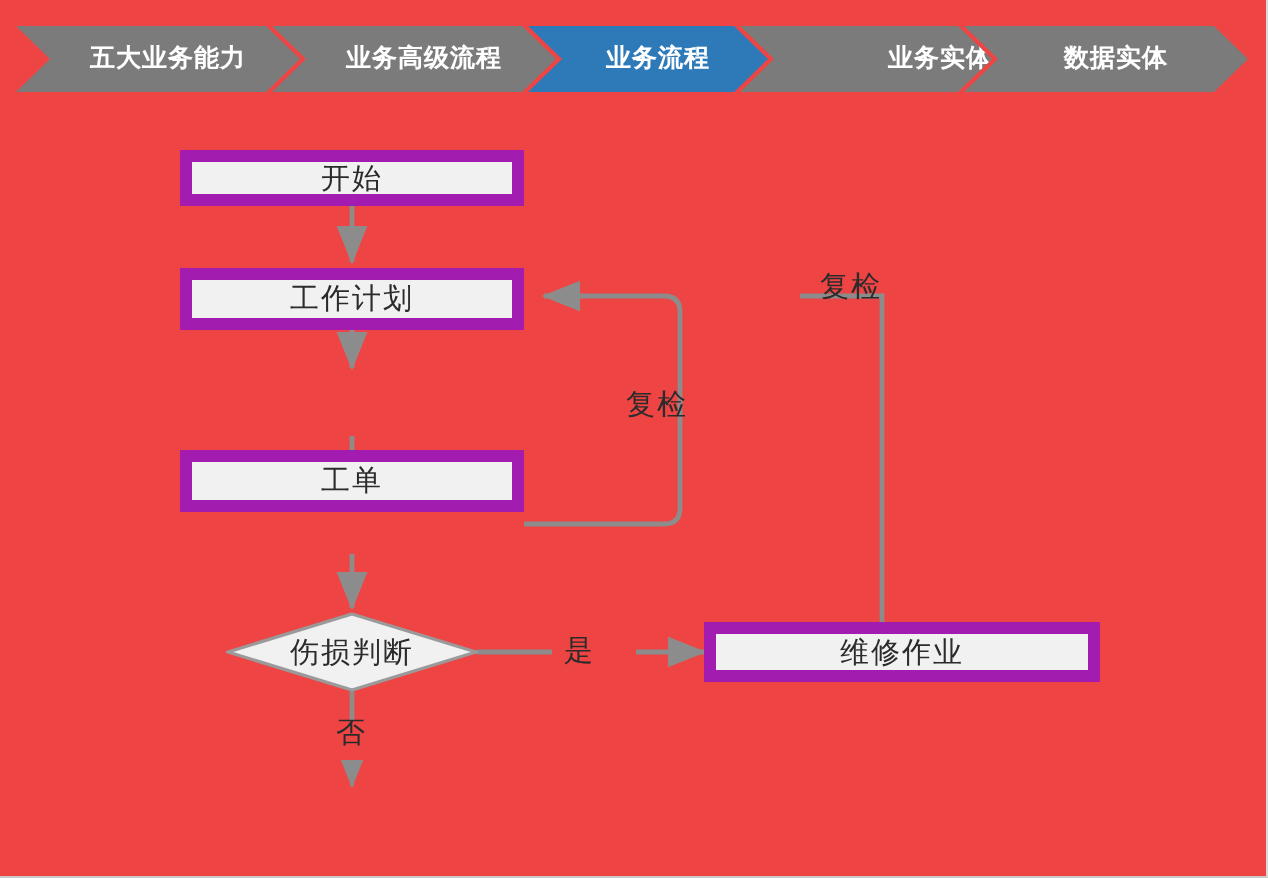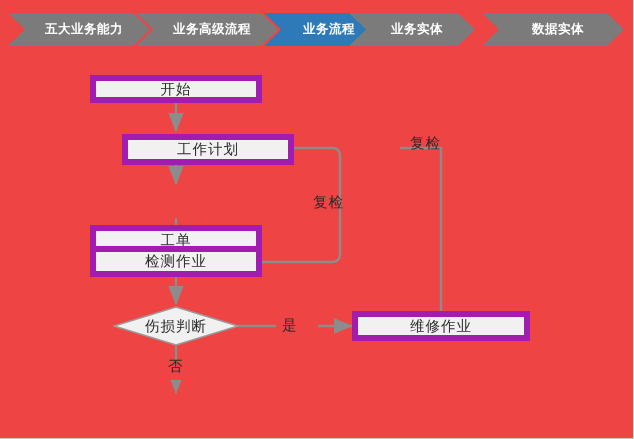--- a/index.html
+++ b/index.html
@@ -112,21 +112,21 @@
   <div id="breadcrumb">
     <div class="chev grey" style="left:8px; width:142px;">
       <span>五大业务能力</span>
     </div>
     <div class="chev grey" style="left:136px; width:142px;">
       <span>业务高级流程</span>
     </div>
     <div class="chev blue" style="left:264px; width:120px;">
       <span>业务流程</span>
     </div>
-    <div class="chev grey" style="left:349px; width:126px;">
+    <div class="chev grey" style="left:370px; width:126px;justify-content:flex-end;">
       <span>业务实体</span>
     </div>
     <div class="chev grey" style="left:482px; width:142px;">
       <span>数据实体</span>
     </div>
   </div>
 
   <div id="flow">
 
     <svg class="wires" viewBox="0 0 634 439">
@@ -155,40 +155,37 @@
       <line x1="318" y1="326" x2="352" y2="326" stroke="#8c8c8c" stroke-width="2.4" marker-end="url(#arrow)"></line>
 
       <line x1="176" y1="345" x2="176" y2="360" stroke="#8c8c8c" stroke-width="2.4"></line>
       <line x1="176" y1="383" x2="176" y2="393" stroke="#8c8c8c" stroke-width="2" marker-end="url(#arrowsm)"></line>
     </svg>
 
     <div class="node" style="left:90px; top:75px; width:172px; height:28px;">
       <span>开始</span>
     </div>
 
-    <div class="node" style="left:90px; top:134px; width:172px; height:31px;margin-left:32px;">
+    <div class="node" style="left:90px; top:134px; width:172px; height:31px;">
       <span>工作计划</span>
     </div>
 
     <div class="node" style="left:90px; top:187px; width:172px; height:31px;margin-top:38px;">
       <span>工单</span>
     </div>
 
-    <div class="node" style="left:90px; top:246px; width:172px; height:31px;">
-      <span>检测作业</span>
-    </div>
 
     <div class="diamond-wrap" style="left:113px; top:306px; width:126px; height:40px;font-family:Liberation Mono, monospace;">
       <svg class="diamond-svg" width="126" height="40" viewBox="0 0 126 40">
         <polygon points="63,1 125,20 63,39 1,20" fill="#f1f1f1" stroke="#9a9a9a" stroke-width="1.6"></polygon>
       </svg>
       <span class="diamond-label">伤损判断</span>
     </div>
 
-    <div class="node" style="left:352px; top:311px; width:178px; height:30px;">
+    <div class="node" style="left:352px; top:311px; width:198px; height:30px;">
       <span>维修作业</span>
     </div>
 
 
     <div class="edge-label" style="left:313px; top:193px;">复检</div>
 
     <div class="edge-label" style="left:410px; top:134px;">复检</div>
 
     <div class="edge-label" style="left:282px; top:316px;">是</div>
 

